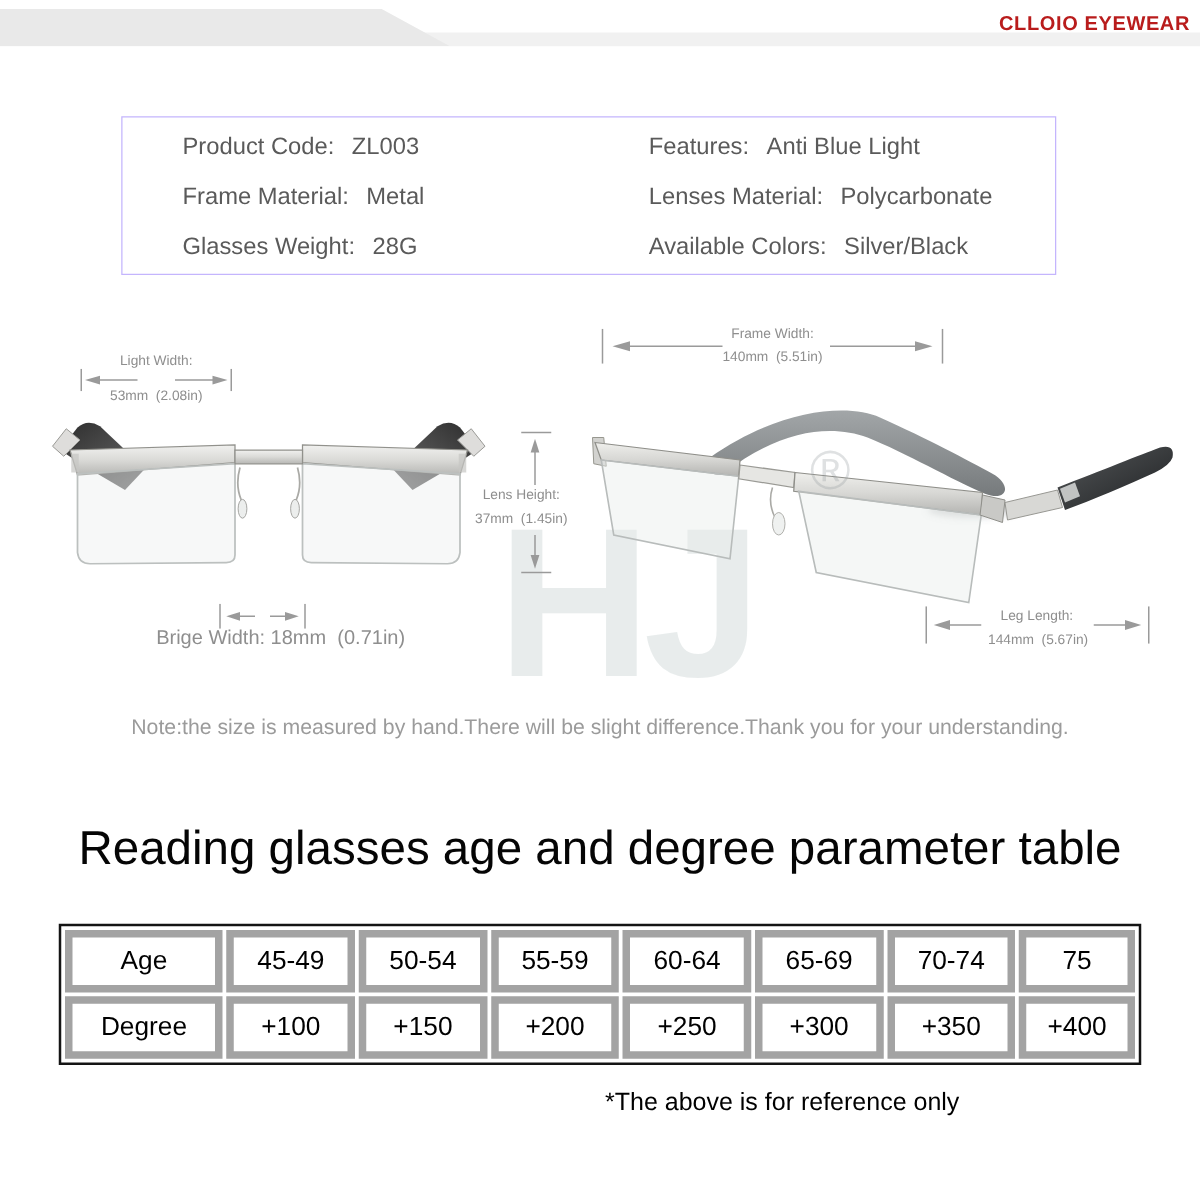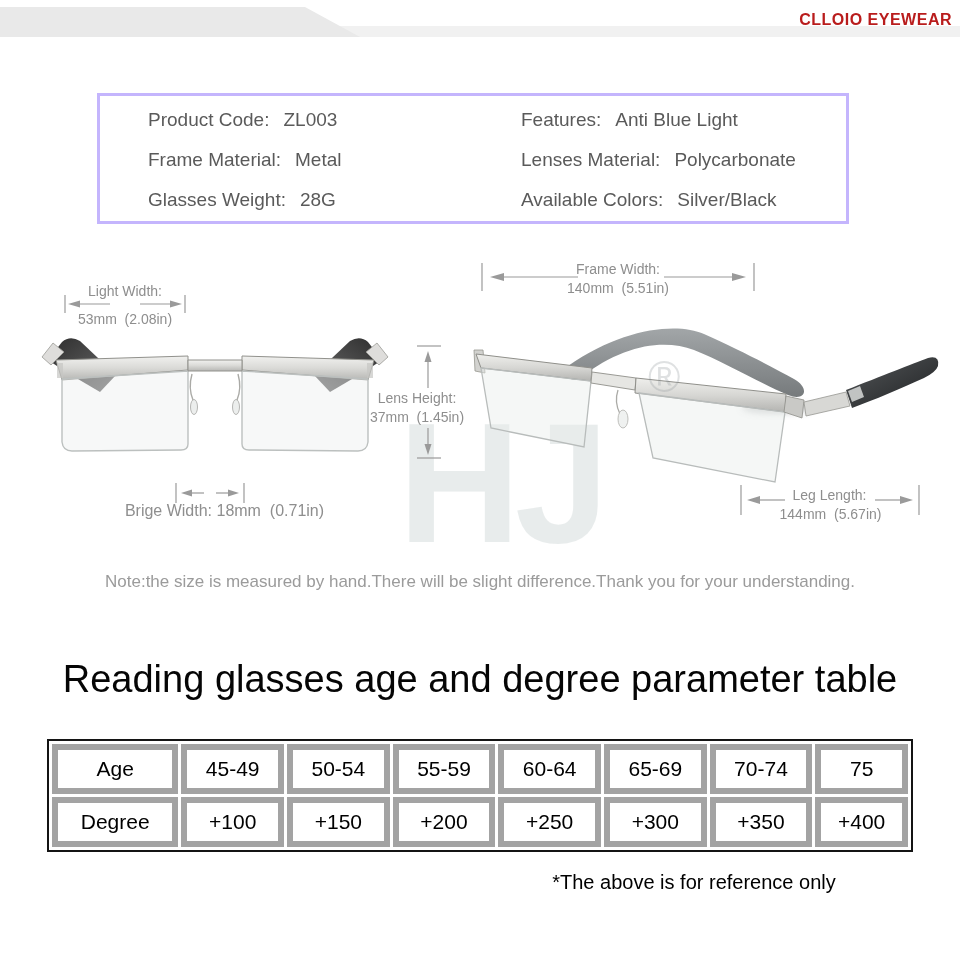--- a/index.html
+++ b/index.html
@@ -10,41 +10,41 @@
   
   #banner-strip{left:0;top:26px;width:960px;height:11px;background:#f1f1f1;}
   #banner{left:0;top:7px;width:400px;height:30px;background:#e9e9e9;
           clip-path:polygon(0 0,305px 0,360px 100%,0 100%);}
   #banner-title{left:60px;top:9px;width:320px;height:26px;line-height:26px;
                 font-size:23px;color:#4d4d4d;}
   #brand{right:8px;top:11px;width:300px;text-align:right;font-size:16px;
          font-weight:600;letter-spacing:.5px;color:#b91c1c;}
 
   
-  #spec-box{left:97px;top:93px;width:746px;height:125px;border:3px solid #c4b5fd;}
+  #spec-box{left:97px;top:93px;width:746px;height:125px;border:1px solid #c4b5fd;}
   .spec-row{position:absolute;font-size:19px;color:#5a5a5a;white-space:nowrap;}
   .spec-row .v{margin-left:14px;}
   .col-l{left:48px;} .col-r{left:421px;}
   .r0{top:13px;} .r1{top:53px;} .r2{top:93px;}
 
   
-  .dim{color:#8e8e8e;font-size:14px;text-align:center;white-space:pre;}
+  .dim{color:#8e8e8e;font-size:11px;text-align:center;white-space:pre;}
   .dim-line{stroke:#9a9a9a;stroke-width:1.2;fill:none;}
   .dim-head{fill:#9a9a9a;stroke:none;}
 
   
   #note{left:0;top:572px;width:960px;text-align:center;font-size:17px;color:#9b9b9b;}
 
   
   #tbl-title{left:0;top:658px;width:960px;text-align:center;font-size:38px;color:#050505;}
   #deg-table{position:absolute;left:47px;top:739px;width:866px;
              border-collapse:separate;border-spacing:3px;border:2px solid #141414;}
   #deg-table td{border:6px solid #a3a3a3;height:38px;text-align:center;
                 vertical-align:middle;font-size:21px;color:#000;padding:0;}
-  #footnote{right:56px;top:871px;width:420px;text-align:center;font-size:20px;color:#000;}
+  #footnote{right:56px;top:871px;width:420px;text-align:left;font-size:20px;color:#000;}
 
   
   #wm-monogram{left:398px;top:398px;font-size:170px;font-weight:700;letter-spacing:-6px;
                color:rgba(214,221,221,0.55);z-index:0;line-height:1;}
   #wm-reg{left:648px;top:352px;font-size:44px;color:rgba(150,156,158,0.30);z-index:5;}
   svg.glasses{z-index:2;}
 </style>
 </head>
 <body>
 

